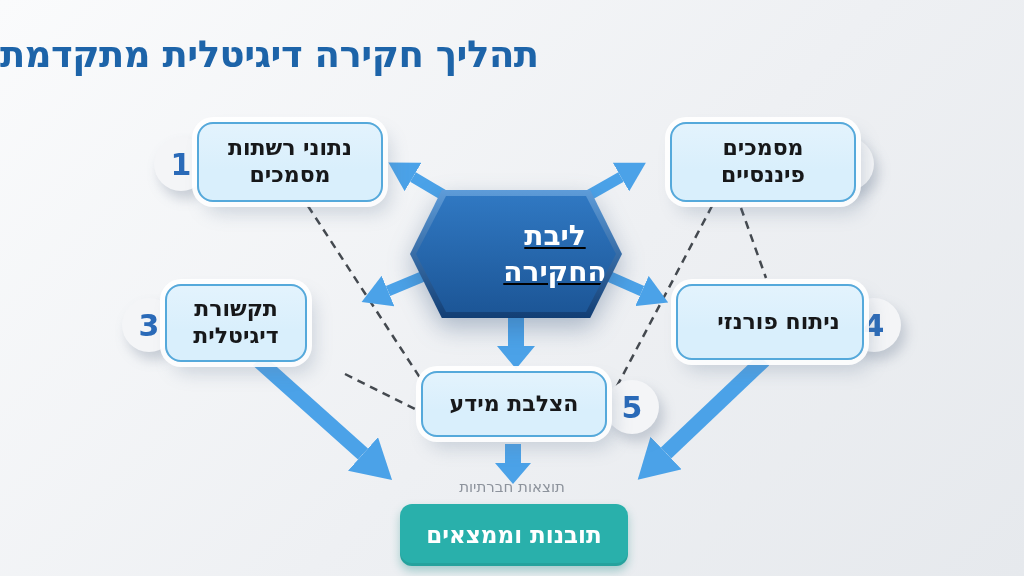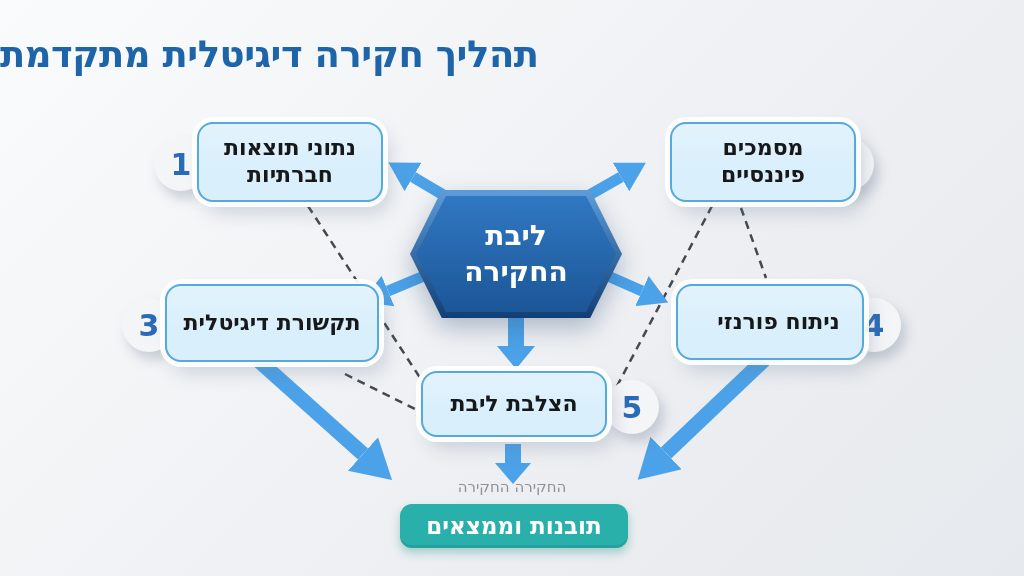--- a/index.html
+++ b/index.html
@@ -19,21 +19,21 @@
     position:absolute;z-index:3;box-sizing:border-box;
     background:linear-gradient(180deg,#e3f3fd 0%,var(--box-fill) 60%);
     border:2px solid var(--box-border);border-radius:16px;
     box-shadow:0 0 0 5px rgba(255,255,255,.92),7px 11px 18px rgba(105,125,150,.28);
     display:flex;align-items:center;justify-content:center;
     text-align:center;font-weight:bold;font-size:22px;line-height:1.22;
     color:var(--box-text);padding:4px 10px;
   }
   .node-1{left:197px;top:122px;width:186px;height:80px;}
   .node-2{left:646px;top:122px;width:186px;height:80px;margin-left:24px;}
-  .node-3{left:165px;top:284px;width:214px;height:78px;}
+  .node-3{left:165px;top:284px;width:142px;height:78px;}
   .node-4{left:676px;top:284px;width:188px;height:76px;padding-left:27px;}
   .node-5{left:421px;top:371px;width:186px;height:66px;}
   .num-circle{
     position:absolute;z-index:2;width:54px;height:54px;border-radius:50%;
     background:var(--circle-fill);
     box-shadow:5px 8px 12px rgba(120,135,155,.35);
     display:flex;align-items:center;justify-content:center;
     font-size:30px;font-weight:bold;color:var(--num);
   }
   .circle-1{left:154px;top:137px;}
@@ -46,33 +46,33 @@
     filter:drop-shadow(0 10px 12px rgba(50,80,120,.35));}
   .hex-outer{
     position:absolute;inset:0;
     clip-path:polygon(0 50%,15% 0,85% 0,100% 50%,85% 100%,15% 100%);
     background:linear-gradient(180deg,var(--hub-edge-top) 0%,var(--hub-deep) 100%);
   }
   .hex-inner{
     position:absolute;inset:6px;
     clip-path:polygon(0 50%,15% 0,85% 0,100% 50%,85% 100%,15% 100%);
     background:linear-gradient(180deg,var(--hub-top) 0%,var(--hub-bottom) 100%);
-    display:flex;align-items:center;justify-content:center;
+    display:flex;align-items:center;justify-content:flex-start;text-decoration:underline;
   }
   .hex-label{
     width:122px;text-align:center;color:var(--hub-text);
     font-size:28px;font-weight:bold;line-height:1.3;
   }
   
   .caption{
     position:absolute;top:478px;left:0;width:100%;z-index:3;
     text-align:center;font-size:15px;color:var(--caption);
   }
   .result-button{
-    position:absolute;left:400px;top:504px;width:228px;height:44px;z-index:3;
+    position:absolute;left:400px;top:504px;width:228px;height:62px;z-index:3;
     background:var(--button-fill);border-radius:12px;
     box-shadow:0 5px 10px rgba(30,140,135,.35),inset 0 -3px 0 rgba(0,0,0,.08);
     display:flex;align-items:center;justify-content:center;
     color:var(--button-text);font-size:23px;font-weight:bold;
   }
 </style>
 </head>
 <body>
 
 <div class="stage" dir="rtl">
@@ -118,22 +118,22 @@
       <div class="hex-label">ליבת החקירה</div>
     </div>
   </div>
 
   <div class="num-circle circle-1">1</div>
   <div class="num-circle circle-2">2</div>
   <div class="num-circle circle-3">3</div>
   <div class="num-circle circle-4">4</div>
   <div class="num-circle circle-5">5</div>
 
-  <div class="node node-1">נתוני תוצאות חברתיות</div>
+  <div class="node node-1">נתוני רשתות מסמכים</div>
   <div class="node node-2">מסמכים פיננסיים</div>
   <div class="node node-3">תקשורת דיגיטלית</div>
   <div class="node node-4">ניתוח פורנזי</div>
-  <div class="node node-5">הצלבת ליבת</div>
+  <div class="node node-5">הצלבת מידע</div>
 
-  <div class="caption">החקירה החקירה</div>
+  <div class="caption">תוצאות חברתיות</div>
   <div class="result-button">תובנות וממצאים</div>
 
 </div>
 
 </body></html>

